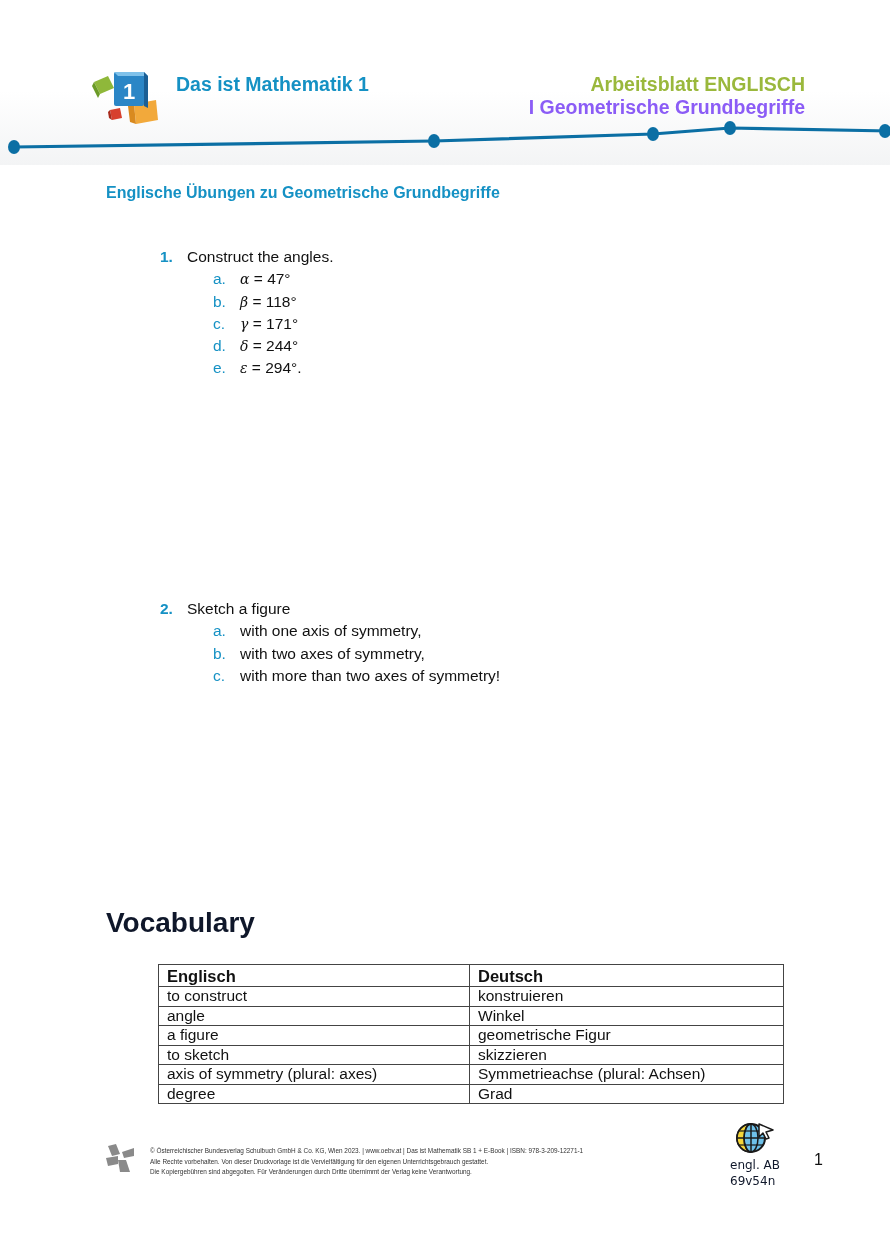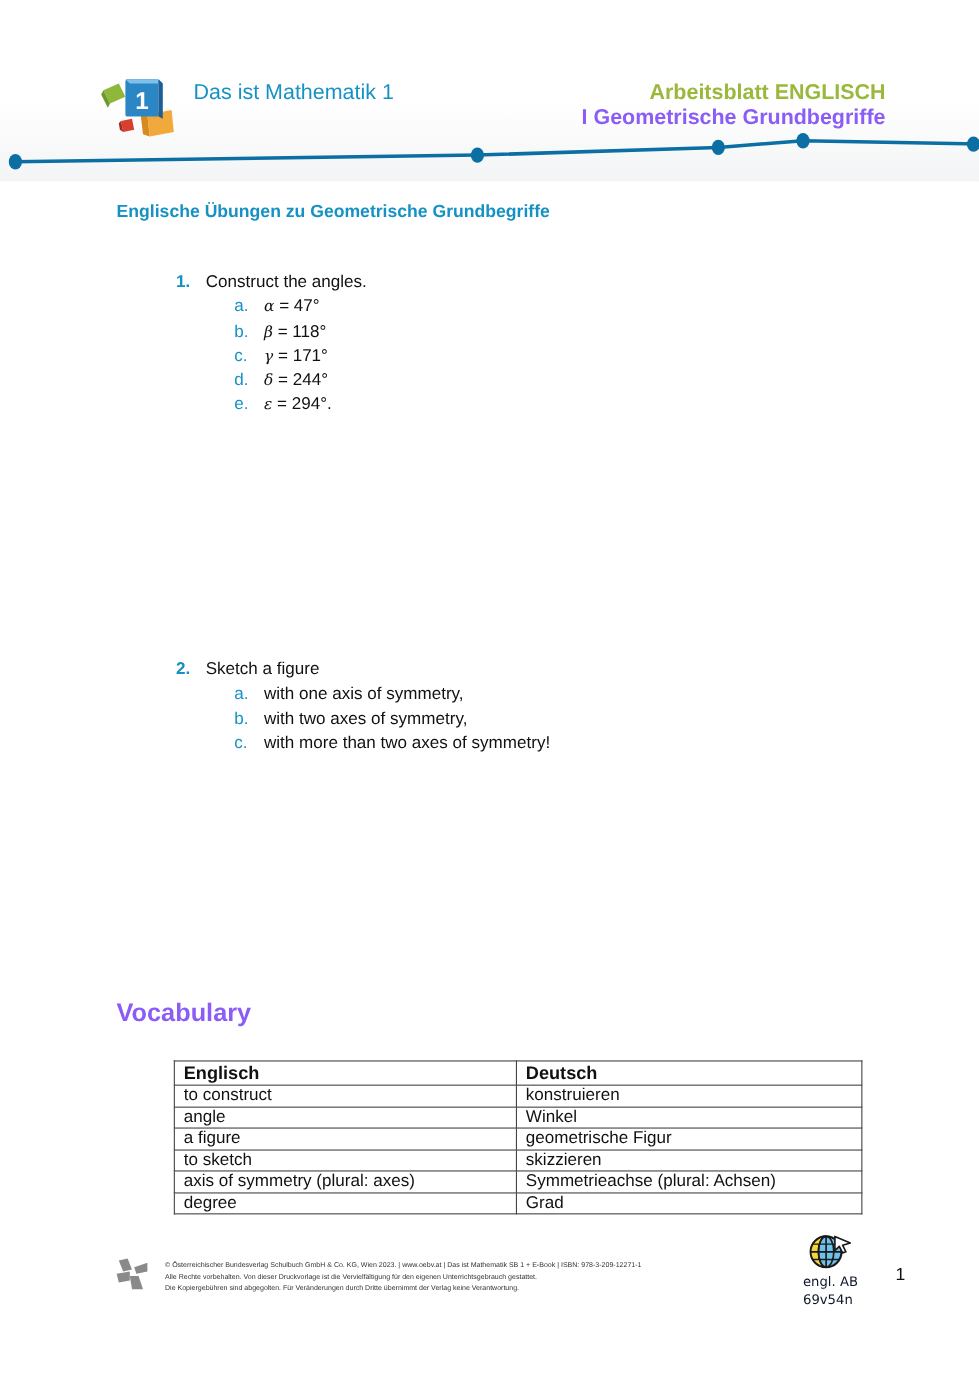--- a/index.html
+++ b/index.html
@@ -7,21 +7,21 @@
     body { position: relative; font-family: "Liberation Sans", sans-serif; color: #111; }
 
     .header-band {
       position: absolute; left: 0; top: 0; width: 890px; height: 165px;
       background: linear-gradient(to bottom, #ffffff 0%, #ffffff 55%, #f3f4f5 100%);
     }
     .logo { position: absolute; left: 90px; top: 68px; width: 72px; height: 60px; }
 
     .header-title {
       position: absolute; left: 176px; top: 73px;
-      color: #1591c4; font-weight: normal; font-size: 19.5px; line-height: 23px;
+      color: #1591c4; font-weight: bold; font-size: 19.5px; line-height: 23px;
     }
     .header-right {
       position: absolute; right: 85px; top: 73px; text-align: right;
       font-weight: bold; font-size: 19.5px; line-height: 23px;
     }
     .header-right .sheet { color: #9ab83c; }
     .header-right .chapter { color: #8b5cf6; }
 
     .timeline { position: absolute; left: 0; top: 118px; width: 890px; height: 40px; }
 
@@ -35,21 +35,21 @@
     .exercise .ex-num { color: #1591c4; font-weight: bold; width: 27px; }
     .exercise .sub { display: flex; padding-left: 53px; }
     .exercise .sub-letter { color: #1591c4; width: 27px; }
     .greek { font-family: "DejaVu Serif", serif; font-style: italic; font-size: 14px; }
 
     .ex1 { top: 246px; }
     .ex2 { top: 598px; }
 
     .vocab-title {
       position: absolute; left: 106px; top: 907px;
-      color: #8b5cf6; font-weight: bold; font-size: 23px;
+      color: #0f172a; font-weight: bold; font-size: 28px;
     }
 
     .vocab-table {
       position: absolute; left: 158px; top: 964px; width: 626px;
       border-collapse: collapse; font-size: 15.5px;
     }
     .vocab-table th, .vocab-table td {
       border: 1px solid #444; text-align: left; padding: 0 8px; height: 19.5px; line-height: 18px;
       font-weight: normal;
     }

